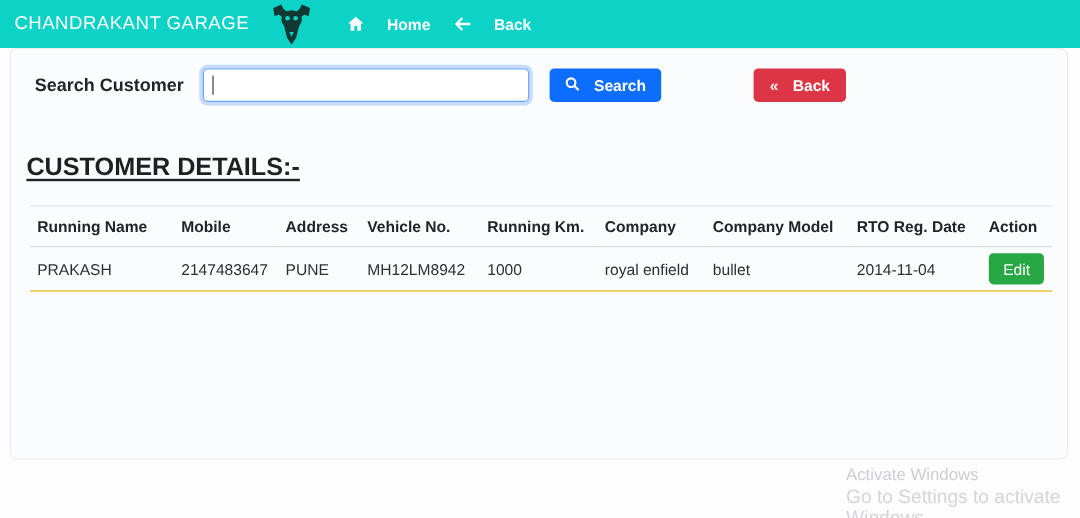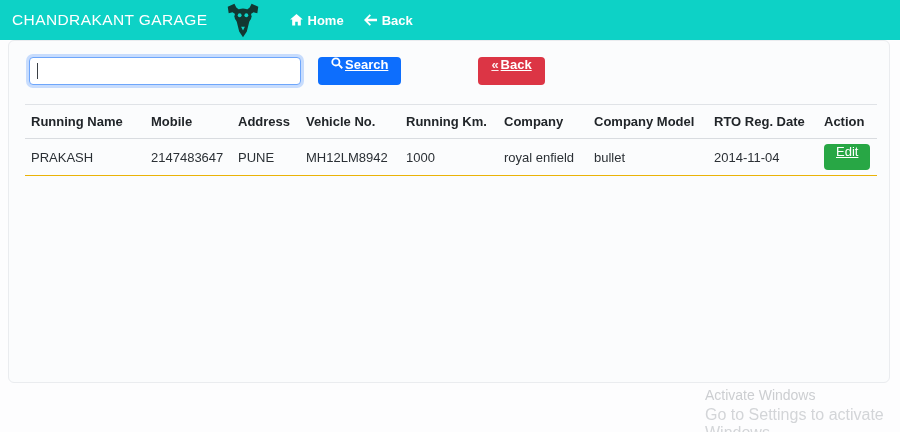--- a/index.html
+++ b/index.html
@@ -10,41 +10,41 @@
   }
   
   .navbar {
     height:40px; background:#0dd2c6; display:flex; align-items:center;
     padding:0 12px; gap:6px;
   }
   .brand { color:#ffffff; font-size:15.5px; font-weight:500; letter-spacing:.4px; }
   .logo { width:42px; height:40px; margin-left:8px; margin-right:6px; flex:0 0 auto; }
   .nav-link {
     color:#ffffff; font-size:13px; font-weight:700; text-decoration:none;
-    display:flex; align-items:center; gap:5px; margin-left:14px; cursor:pointer;
+    display:flex; align-items:center; gap:20px; margin-left:14px; cursor:pointer;
   }
   .nav-link svg { display:block; }
   
   .card {
     position:absolute; left:8px; top:40px; width:882px; height:343px;
     background:#fbfcfd; border:1px solid #eaecef; border-radius:6px;
   }
   
   .search-row { display:flex; align-items:center; padding:16px 0 0 20px; }
   .search-label { font-size:15px; font-weight:700; color:#1f2428; width:140px; }
   .search-input {
     width:272px; height:28px; background:#ffffff; border:1px solid #6ea6fb;
     border-radius:4px; box-shadow:0 0 0 3px rgba(13,110,253,.22);
     display:flex; align-items:center; padding-left:7px; cursor:text;
   }
   .caret { width:1px; height:16px; background:#3a3f44; }
   .btn {
     border:none; border-radius:4px; color:#ffffff; font-size:13px;
-    font-family:inherit; display:inline-flex; gap:2px;
-    cursor:pointer; padding:0 13px; height:28px;text-decoration:underline;
+    font-family:inherit; display:inline-flex; align-items:center; gap:12px;
+    cursor:pointer; padding:0 13px; height:28px;
   }
   .btn-search { background:#0d6efd; margin-left:17px; font-weight:600; }
   .btn-back  { background:#dc3545; margin-left:77px; font-weight:600; }
   .btn-back .chev { font-size:13px; opacity:.9; }
   .btn-edit  { background:#28a745; height:26px; padding:0 12px; font-size:13px; }
   
   .section-heading {
     margin:43px 0 0 13px; font-size:21px; font-weight:700; color:#1d2124;
     text-decoration:underline; text-underline-offset:3px; display:inline-block;
   }
@@ -105,20 +105,21 @@
         <path d="M7 0 L8.6 1.6 4.6 5.6 H16 V8.4 H4.6 L8.6 12.4 7 14 0 7 Z"></path>
       </svg>
     </span>
     <span>Back</span>
   </a>
 </div>
 
 <div class="card">
 
   <div class="search-row">
+    <span class="search-label">Search Customer</span>
 
     <div class="search-input">
       <span class="caret"></span>
       <span></span>
     </div>
 
     <button class="btn btn-search">
       <span>
         <svg width="12" height="12" viewBox="0 0 16 16" fill="none" stroke="#ffffff" stroke-width="2.4">
           <circle cx="6.5" cy="6.5" r="4.8"></circle>
@@ -127,20 +128,21 @@
       </span>
       <span>Search</span>
     </button>
 
     <button class="btn btn-back">
       <span class="chev">«</span>
       <span>Back</span>
     </button>
   </div>
 
+  <h2 class="section-heading">CUSTOMER DETAILS:-</h2>
 
   <table class="cust-table">
     <colgroup>
       <col class="c0">
         <col class="c1">
         <col class="c2">
         <col class="c3">
         <col class="c4">
       <col class="c5">
         <col class="c6">

